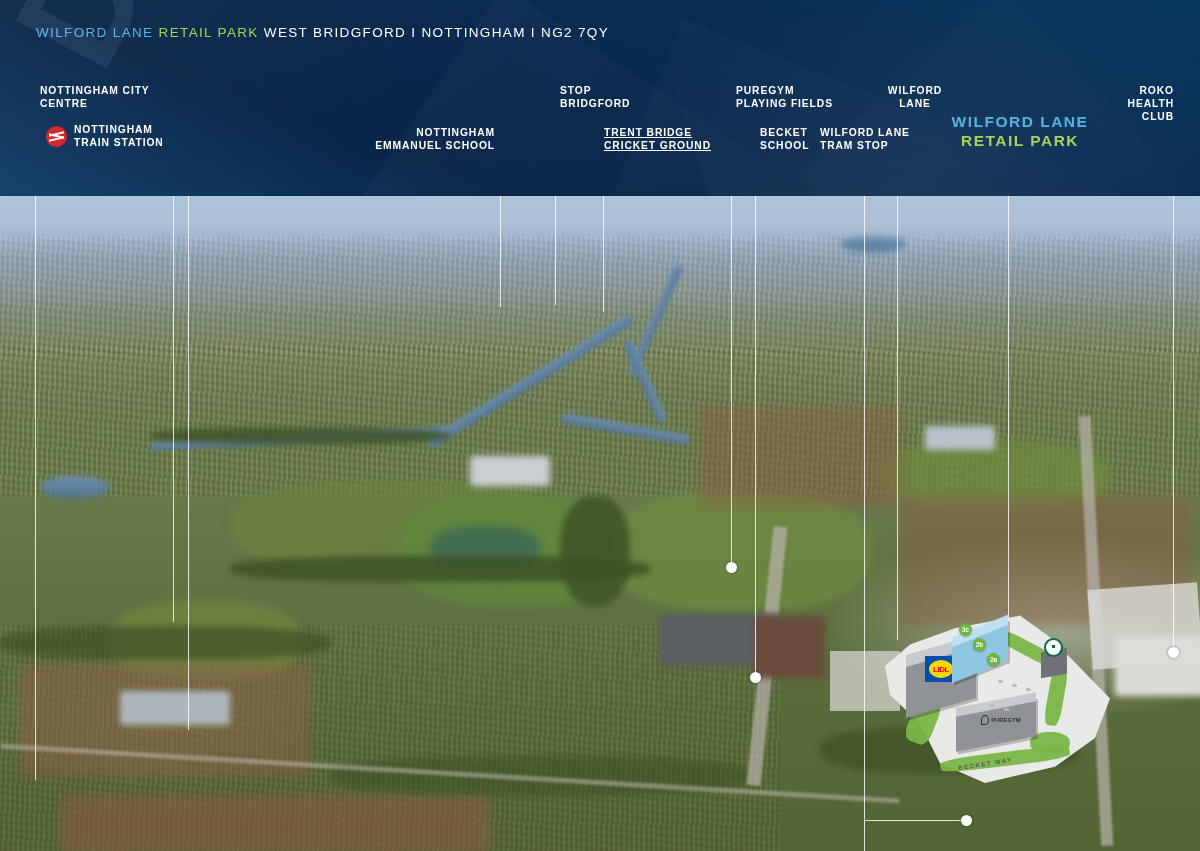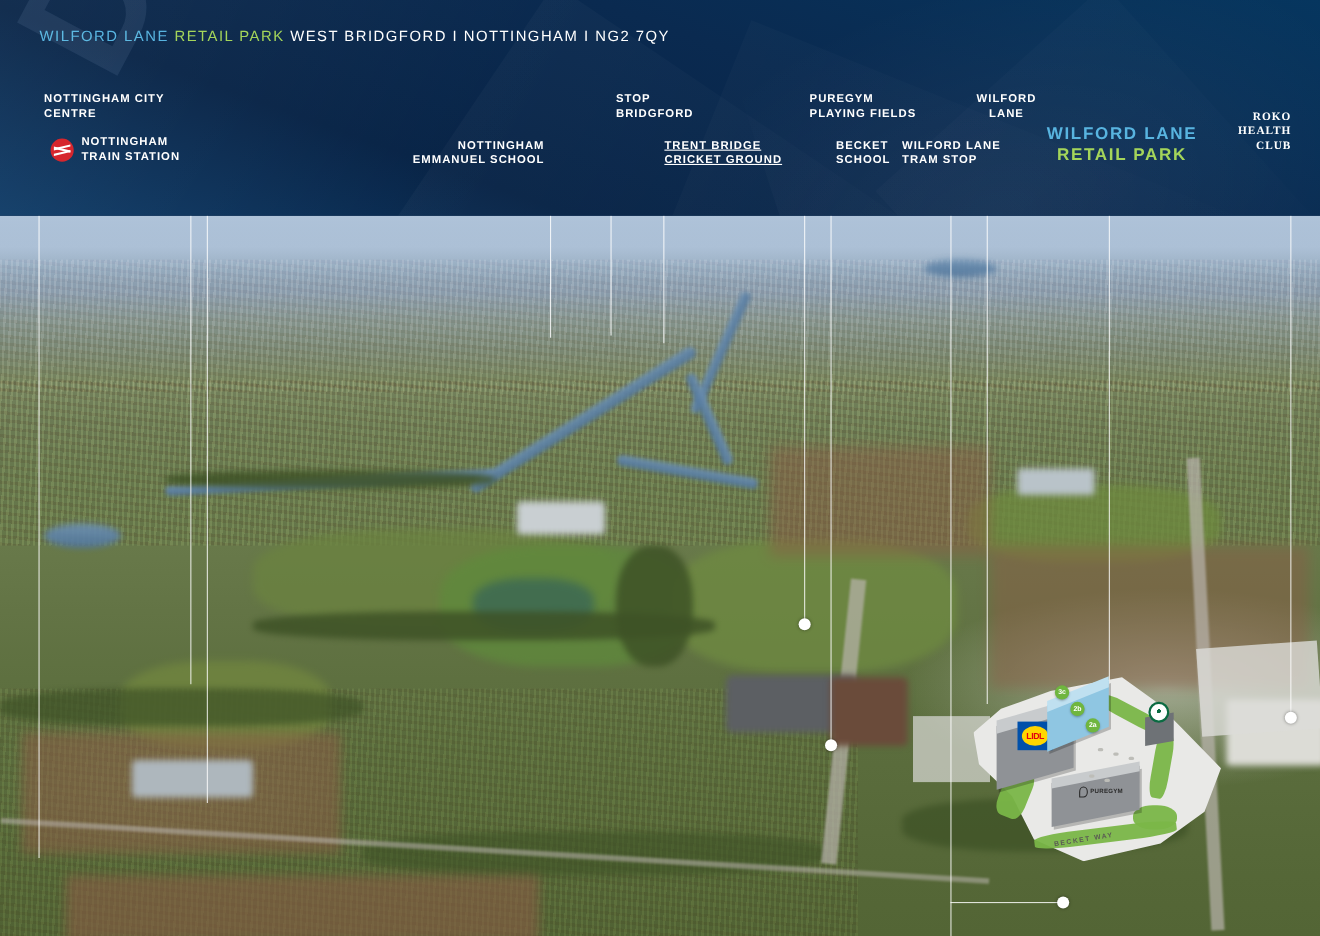--- a/index.html
+++ b/index.html
@@ -240,21 +240,21 @@
   <div class="lab" style="left:604px; top:126px; width:150px;text-decoration:underline;">TRENT BRIDGE
 CRICKET GROUND</div>
   <div class="lab" style="left:736px; top:84px;  width:140px;">PUREGYM
 PLAYING FIELDS</div>
   <div class="lab" style="left:760px; top:126px; width:70px;">BECKET
 SCHOOL</div>
   <div class="lab" style="left:820px; top:126px; width:120px;">WILFORD LANE
 TRAM STOP</div>
   <div class="lab c" style="left:880px; top:84px;  width:70px;">WILFORD
 LANE</div>
-  <div class="lab r" style="left:1096px;top:100px;  width:78px;font-family:Liberation Serif, serif;">ROKO
+  <div class="lab r" style="left:1096px;top:84px;  width:78px;">ROKO
 HEALTH
 CLUB</div>
 
   <div class="lab-hero" style="left:950px; top:112px; width:140px;"><span class="h-a">WILFORD LANE</span><br><span class="h-b">RETAIL PARK</span></div>
 
   <div id="station">
     <div class="nr">
         <i></i>
       </div>
     <div class="st">NOTTINGHAM

